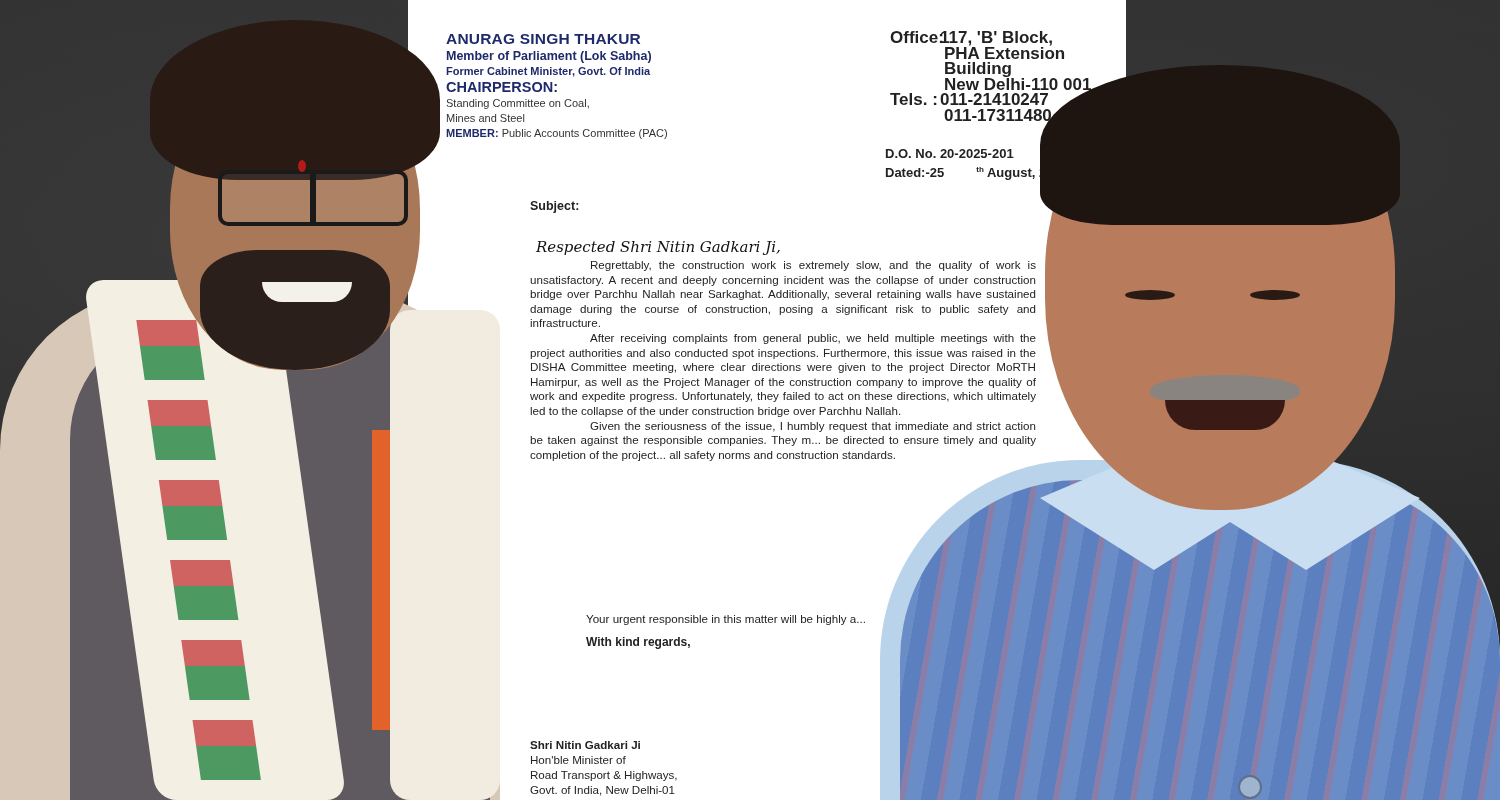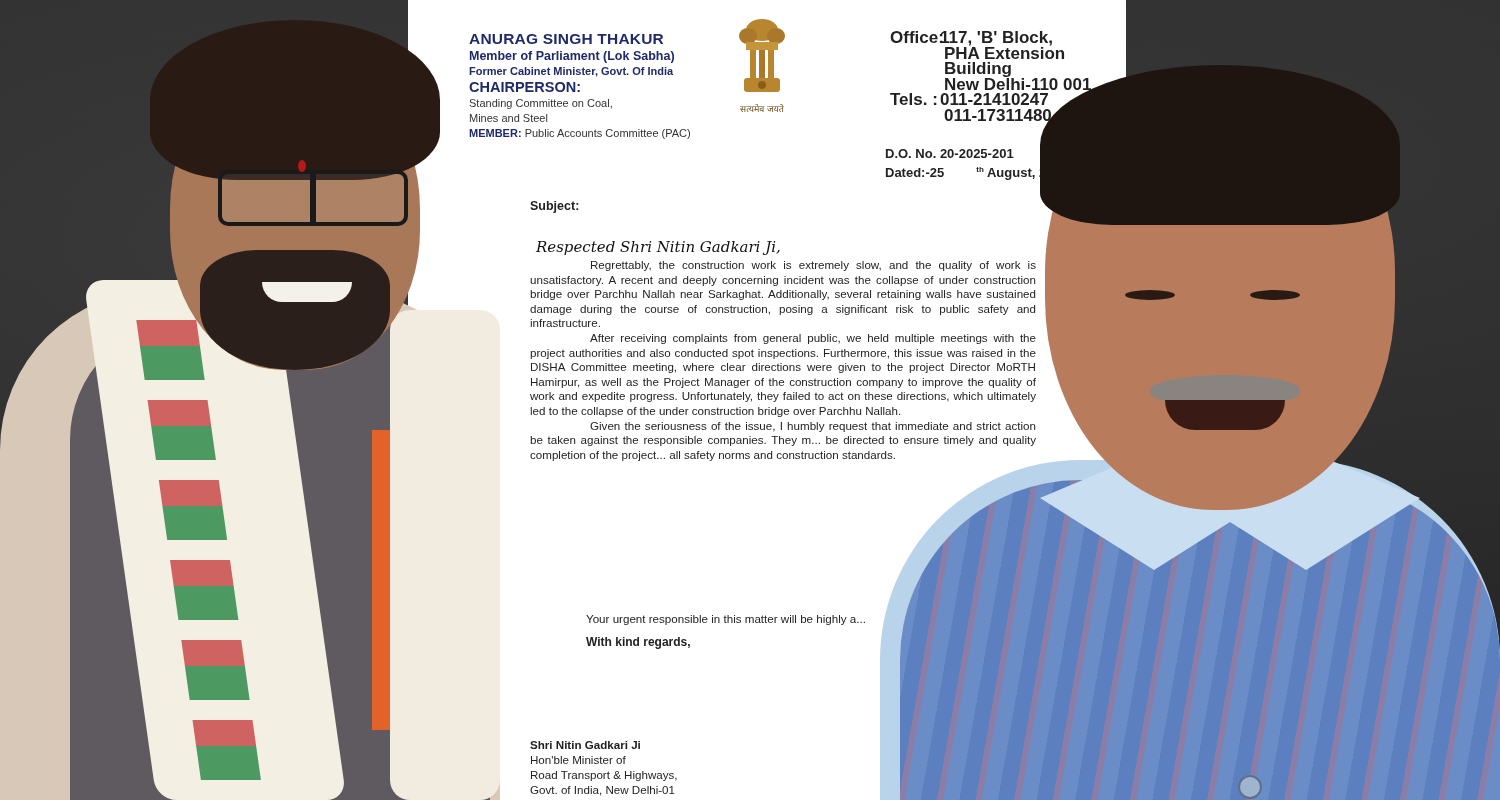--- a/index.html
+++ b/index.html
@@ -13,21 +13,21 @@
     background:
       radial-gradient(ellipse at 20% 30%, #3a3a3a 0%, transparent 60%),
       radial-gradient(ellipse at 85% 20%, #353535 0%, transparent 55%),
       linear-gradient(180deg, #2e2e2e, #242424);
   }
   
   .letter {
     position:absolute; left:408px; top:0; width:718px; height:800px;
     background:#ffffff;
   }
-  .lh-left { position:absolute; left:38px; top:30px; color:#1f2a6b;margin-left:23px; }
+  .lh-left { position:absolute; left:38px; top:30px; color:#1f2a6b; }
   .lh-name { font-weight:bold; font-size:15.5px; letter-spacing:0.2px; }
   .lh-bold { font-weight:bold; font-size:12.5px; line-height:16px; }
   .lh-bold-sm { font-weight:bold; font-size:11px; line-height:15px; }
   .lh-chair { font-weight:bold; font-size:14.5px; line-height:17px; }
   .lh-reg { font-size:11px; line-height:15px; color:#333; }
   .lh-member { font-size:11px; line-height:15px; color:#333; }
   .lh-member b { color:#1f2a6b; }
   .emblem { position:absolute; left:322px; top:16px; width:64px; height:100px; text-align:center; }
   .emblem svg { display:block; margin:0 auto; }
   .motto { font-size:9px; color:#6b4a14; margin-top:2px; }
@@ -92,34 +92,20 @@
   <div class="lh-left">
     <div class="lh-name">ANURAG SINGH THAKUR</div>
     <div class="lh-bold">Member of Parliament (Lok Sabha)</div>
     <div class="lh-bold-sm">Former Cabinet Minister, Govt. Of India</div>
     <div class="lh-chair">CHAIRPERSON:</div>
     <div class="lh-reg">Standing Committee on Coal,</div>
     <div class="lh-reg">Mines and Steel</div>
     <div class="lh-member"><b>MEMBER:</b> <span>Public Accounts Committee (PAC)</span></div>
   </div>
 
-  <div class="emblem">
-    <svg width="52" height="84" viewBox="0 0 52 84">
-      <ellipse cx="26" cy="14" rx="16" ry="11" fill="#b8862e"></ellipse>
-      <ellipse cx="12" cy="20" rx="9" ry="8" fill="#a9782a"></ellipse>
-      <ellipse cx="40" cy="20" rx="9" ry="8" fill="#a9782a"></ellipse>
-      <rect x="10" y="26" width="32" height="8" fill="#c4953a"></rect>
-      <rect x="14" y="34" width="6" height="28" fill="#b8862e"></rect>
-      <rect x="23" y="34" width="6" height="28" fill="#a9782a"></rect>
-      <rect x="32" y="34" width="6" height="28" fill="#b8862e"></rect>
-      <rect x="8" y="62" width="36" height="14" rx="3" fill="#b8862e"></rect>
-      <circle cx="26" cy="69" r="4" fill="#8a5d1a"></circle>
-    </svg>
-    <div class="motto">सत्यमेव जयते</div>
-  </div>
 
   <div class="lh-right">
     <div class="row">
         <span class="k">Office:</span>
         <span class="v">117, 'B' Block,</span>
       </div>
     <div class="indent">PHA Extension Building</div>
     <div class="indent">New Delhi-110 001</div>
     <div class="row">
         <span class="k">Tels.  :</span>

